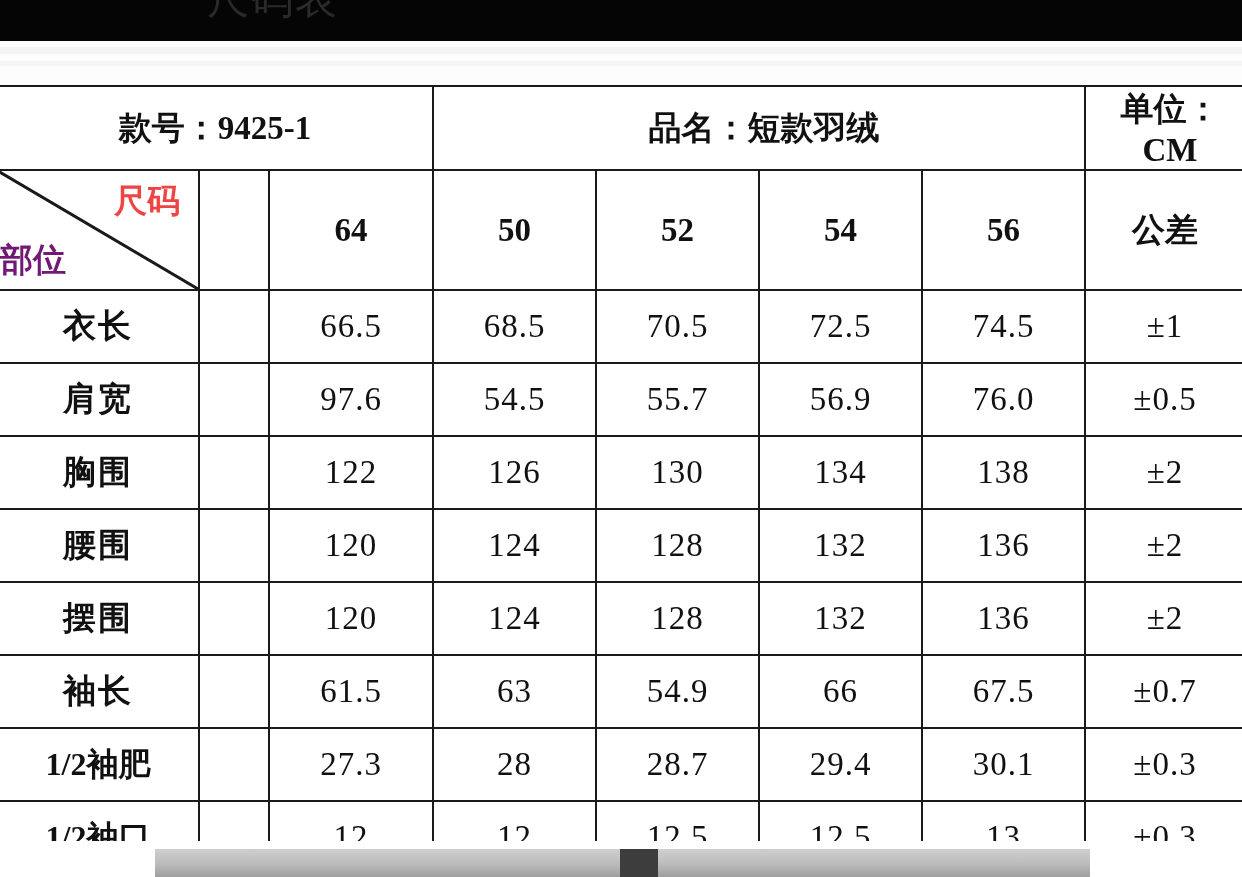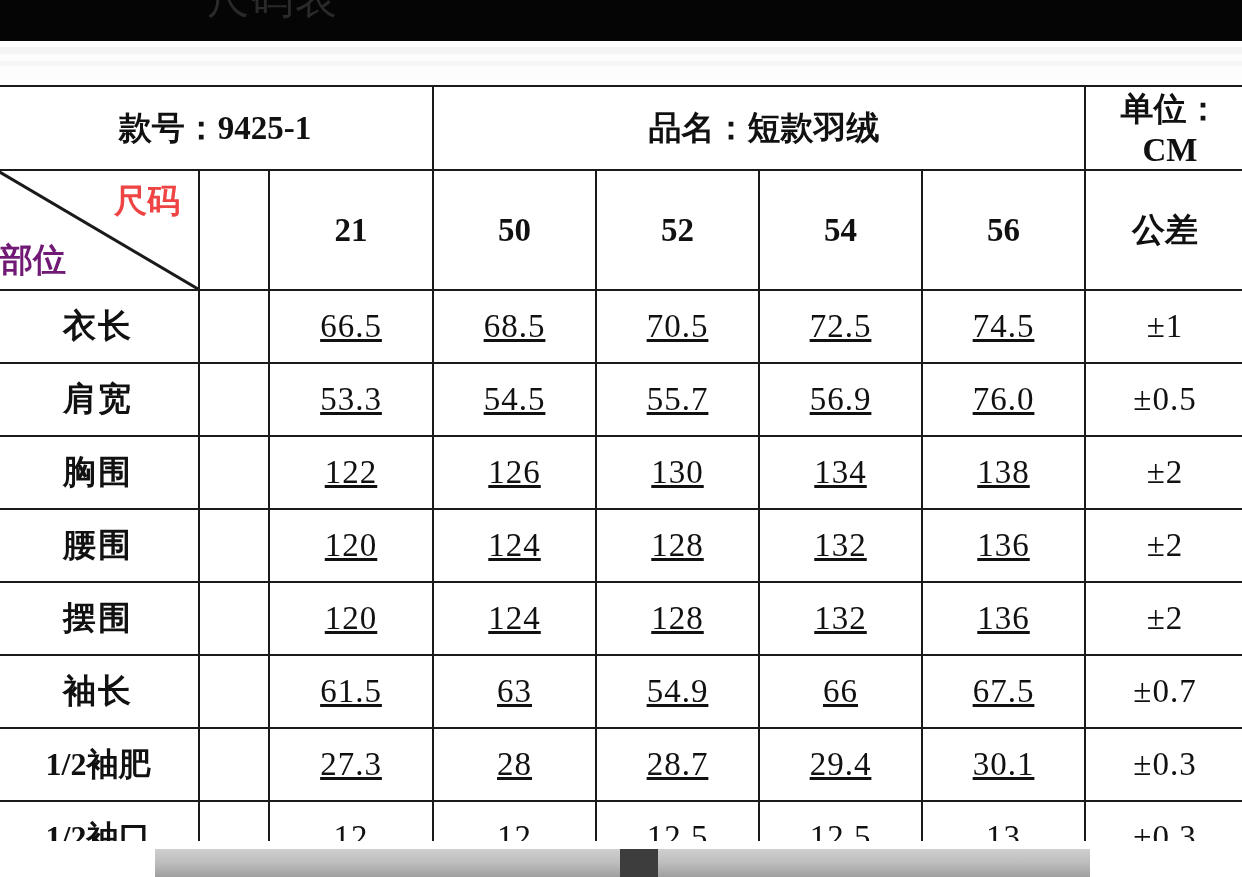--- a/index.html
+++ b/index.html
@@ -134,21 +134,21 @@
   }
 
   td.part-name {
     font-size: 34px;
     font-weight: bold;
     font-family: "DejaVu Sans", "Liberation Sans", sans-serif;
     letter-spacing: 2px;
   }
   td.part-name.narrow { letter-spacing: 0px; font-size: 32px; }
   td.spacer-col { background: #ffffff; border-left: 2px solid #1a1a1a; border-right: 2px solid #1a1a1a; }
-  td.val { font-size: 34px; letter-spacing: 1px; text-decoration: underline; }
+  td.val { font-size: 34px; letter-spacing: 1px; }
   td.tol { font-size: 34px; letter-spacing: 1px; }
 
   
   .bottom-strip {
     position: absolute;
     left: 0;
     top: 841px;
     width: 1242px;
     height: 36px;
     background: #ffffff;
@@ -206,21 +206,21 @@
 
         <tr>
           <td class="corner">
             <svg class="diag" viewBox="0 0 202 118" preserveAspectRatio="none">
               <line x1="0" y1="0" x2="202" y2="118" stroke="#1a1a1a" stroke-width="3"></line>
             </svg>
             <span class="lbl-size">尺码</span>
             <span class="lbl-part">部位</span>
           </td>
           <td class="hdr-blank"></td>
-          <td class="hdr-cell">21</td>
+          <td class="hdr-cell">64</td>
           <td class="hdr-cell">50</td>
           <td class="hdr-cell">52</td>
           <td class="hdr-cell">54</td>
           <td class="hdr-cell">56</td>
           <td class="hdr-cell">公差</td>
         </tr>
 
         <tr>
           <td class="part-name">衣长</td>
           <td class="spacer-col"></td>
@@ -228,21 +228,21 @@
           <td class="val">68.5</td>
           <td class="val">70.5</td>
           <td class="val">72.5</td>
           <td class="val">74.5</td>
           <td class="tol">±1</td>
         </tr>
 
         <tr>
           <td class="part-name">肩宽</td>
           <td class="spacer-col"></td>
-          <td class="val">53.3</td>
+          <td class="val">97.6</td>
           <td class="val">54.5</td>
           <td class="val">55.7</td>
           <td class="val">56.9</td>
           <td class="val">76.0</td>
           <td class="tol">±0.5</td>
         </tr>
 
         <tr>
           <td class="part-name">胸围</td>
           <td class="spacer-col"></td>

